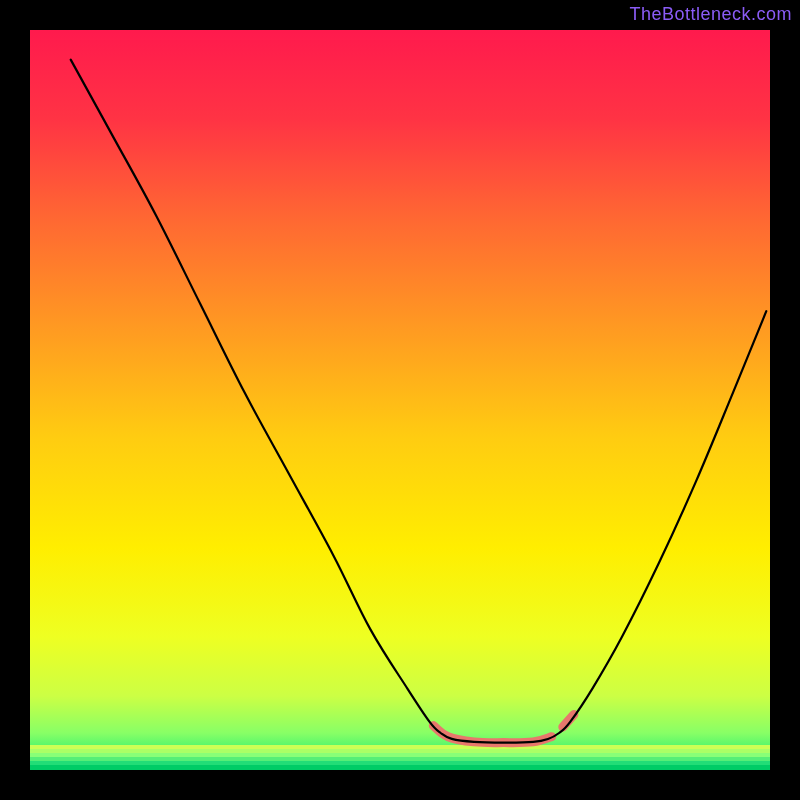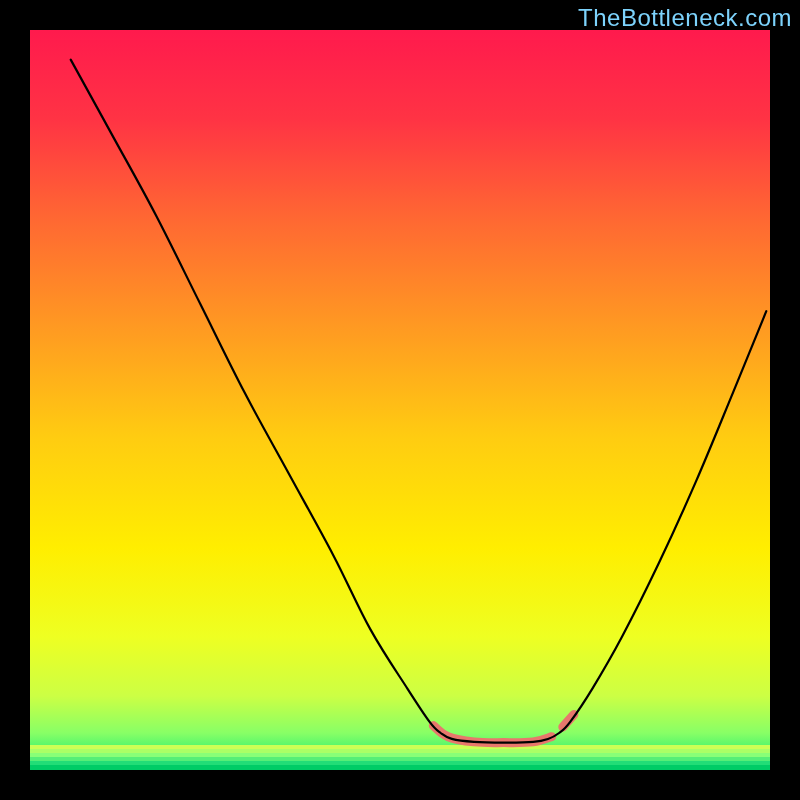--- a/index.html
+++ b/index.html
@@ -13,22 +13,22 @@
   .chart-container {
     position: relative;
     width: 800px;
     height: 800px;
     background: #000;
   }
   .watermark {
     position: absolute;
     top: 4px;
     right: 8px;
-    color: #7dd3fc;
-    font-size: 24px;
+    color: #8b5cf6;
+    font-size: 18px;
     font-weight: 500;
     z-index: 10;
     letter-spacing: 0.5px;
   }
   svg {
     display: block;
   }
 </style>
 </head>
 <body>

